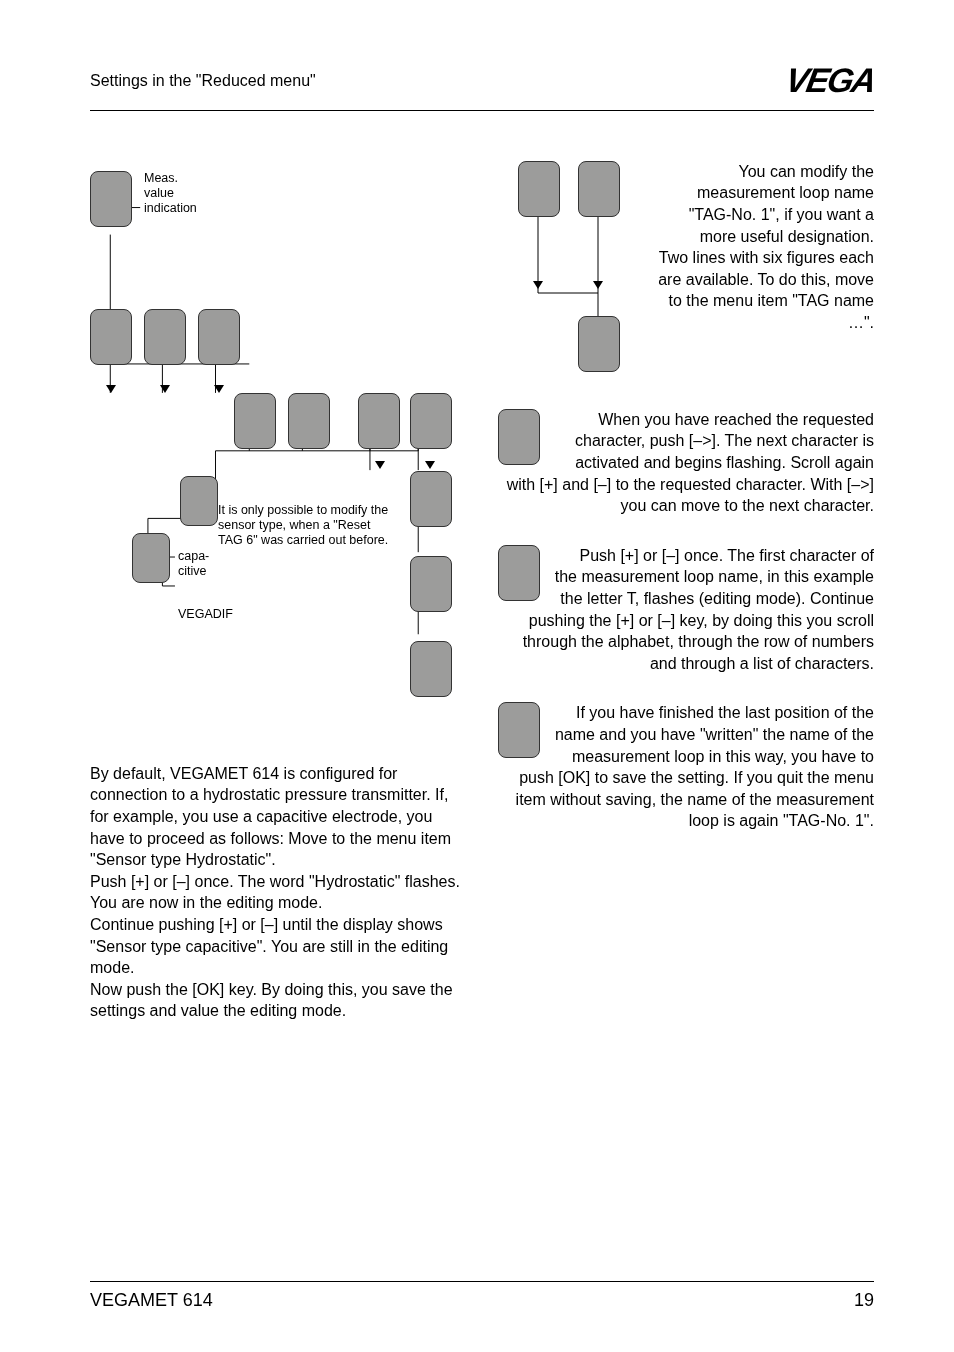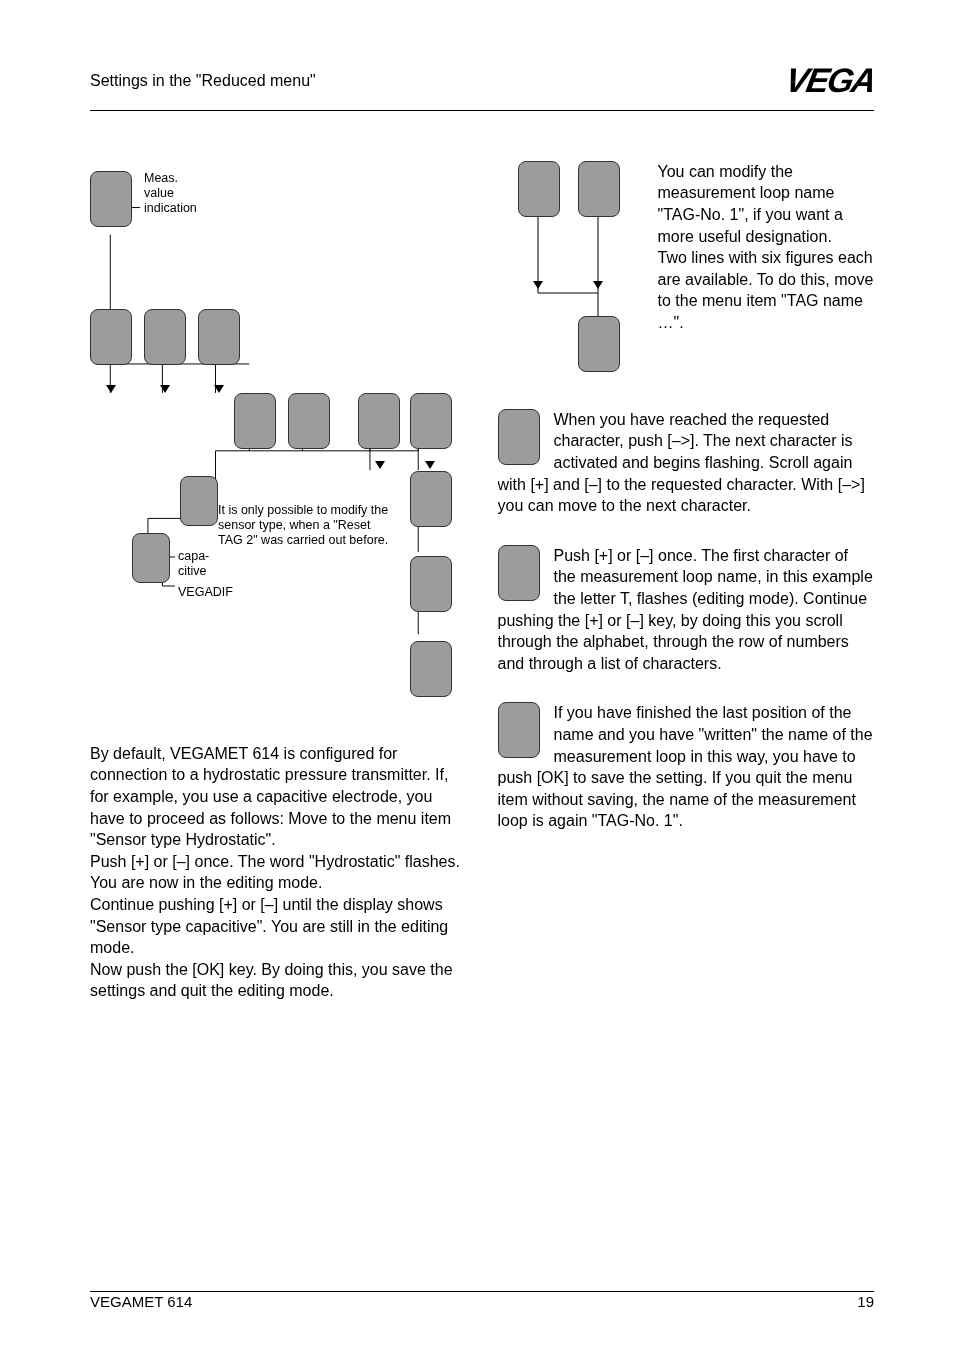--- a/index.html
+++ b/index.html
@@ -73,28 +73,29 @@
     border-left: 5px solid transparent;
     border-right: 5px solid transparent;
     border-top: 8px solid #000;
   }
   .diagram-label {
     position: absolute;
     font-size: 12.5px;
     line-height: 1.2;
   }
   .body-text {
-    margin-top: 12px;
+    margin-top: 32px;
   }
   .body-text p, .right-block p {
     margin: 0;
   }
   .right-block {
     margin-bottom: 28px;
     overflow: hidden;
+    text-align: right;
   }
   .mini-diagram {
     float: left;
     position: relative;
     width: 150px;
     height: 220px;
     margin-right: 10px;
   }
   .float-node {
     float: left;
@@ -105,23 +106,24 @@
     border-radius: 8px;
     margin-right: 14px;
     margin-bottom: 4px;
   }
   .footer {
     position: absolute;
     left: 90px;
     right: 80px;
     bottom: 40px;
     border-top: 1px solid #000;
+    padding-top: 6px;
     display: flex;
     justify-content: space-between;
-    font-size: 15px;
+    font-size: 18px;
   }
 </style>
 </head>
 <body>
 
 <div class="page">
   <div class="header">
     <div class="header-title">Settings in the "Reduced menu"</div>
     <div class="logo">VEGA</div>
   </div>
@@ -189,31 +191,31 @@
         <div class="arrow-down" style="left:285px;top:300px"></div>
         <div class="arrow-down" style="left:335px;top:300px"></div>
 
         <div class="node" style="left:320px;top:310px"></div>
         <div class="node" style="left:320px;top:395px"></div>
         <div class="node" style="left:320px;top:480px"></div>
 
         <div class="node node-sm" style="left:90px;top:315px"></div>
         <div class="node node-sm" style="left:42px;top:372px"></div>
 
-        <div class="diagram-label" style="left:128px;top:342px;width:180px">It is only possible to modify the sensor type, when a "Reset TAG 2" was carried out before.</div>
+        <div class="diagram-label" style="left:128px;top:342px;width:180px">It is only possible to modify the sensor type, when a "Reset TAG 6" was carried out before.</div>
         <div class="diagram-label" style="left:88px;top:388px;white-space:pre">capa-
 citive</div>
-        <div class="diagram-label" style="left:88px;top:424px">VEGADIF</div>
+        <div class="diagram-label" style="left:88px;top:446px">VEGADIF</div>
       </div>
 
       <div class="body-text">
         <p>By default, VEGAMET 614 is configured for connection to a hydrostatic pressure transmitter. If, for example, you use a capacitive electrode, you have to proceed as follows: Move to the menu item "Sensor type Hydrostatic".</p>
         <p>Push [+] or [–] once. The word "Hydrostatic" flashes. You are now in the editing mode.</p>
         <p>Continue pushing [+] or [–] until the display shows "Sensor type capacitive". You are still in the editing mode.</p>
-        <p>Now push the [OK] key. By doing this, you save the settings and quit the editing mode.</p>
+        <p>Now push the [OK] key. By doing this, you save the settings and value the editing mode.</p>
       </div>
     </div>
 
     <div class="col">
       <div class="right-block">
         <div class="mini-diagram">
           <svg class="diagram-lines" viewBox="0 0 150 220">
             <g stroke="#000" stroke-width="1" fill="none">
               <line x1="40" y1="56" x2="40" y2="132"></line>
               <line x1="40" y1="132" x2="100" y2="132"></line>

